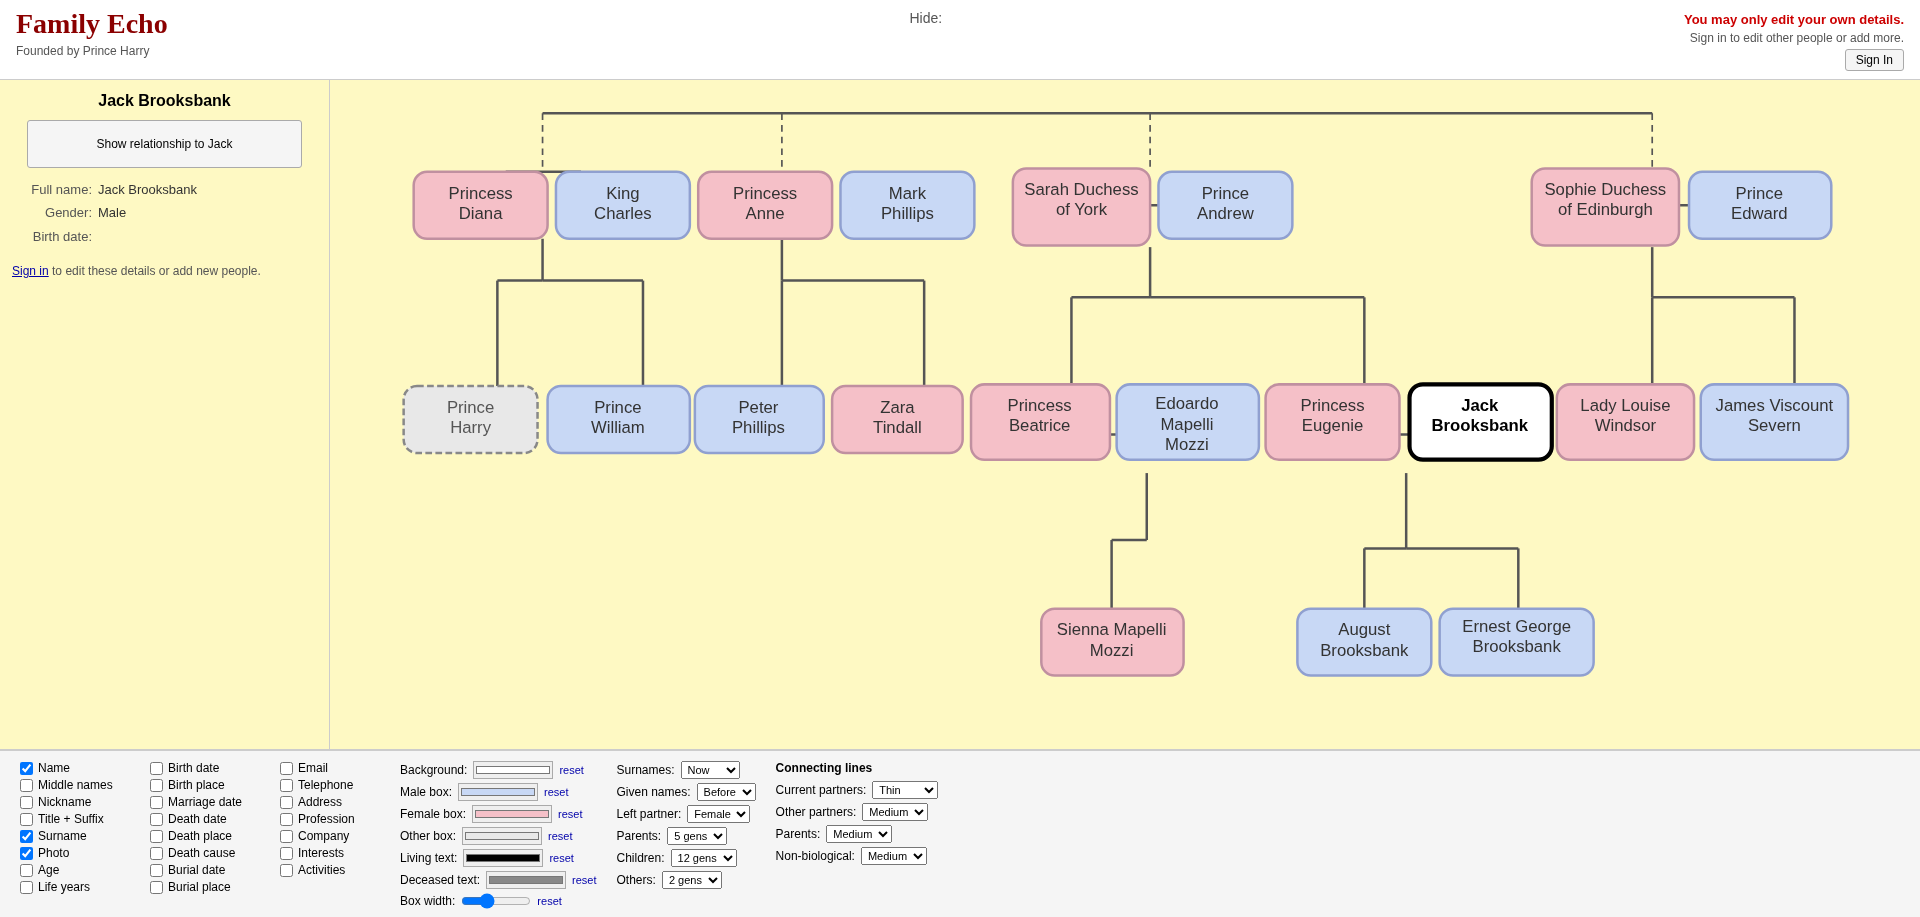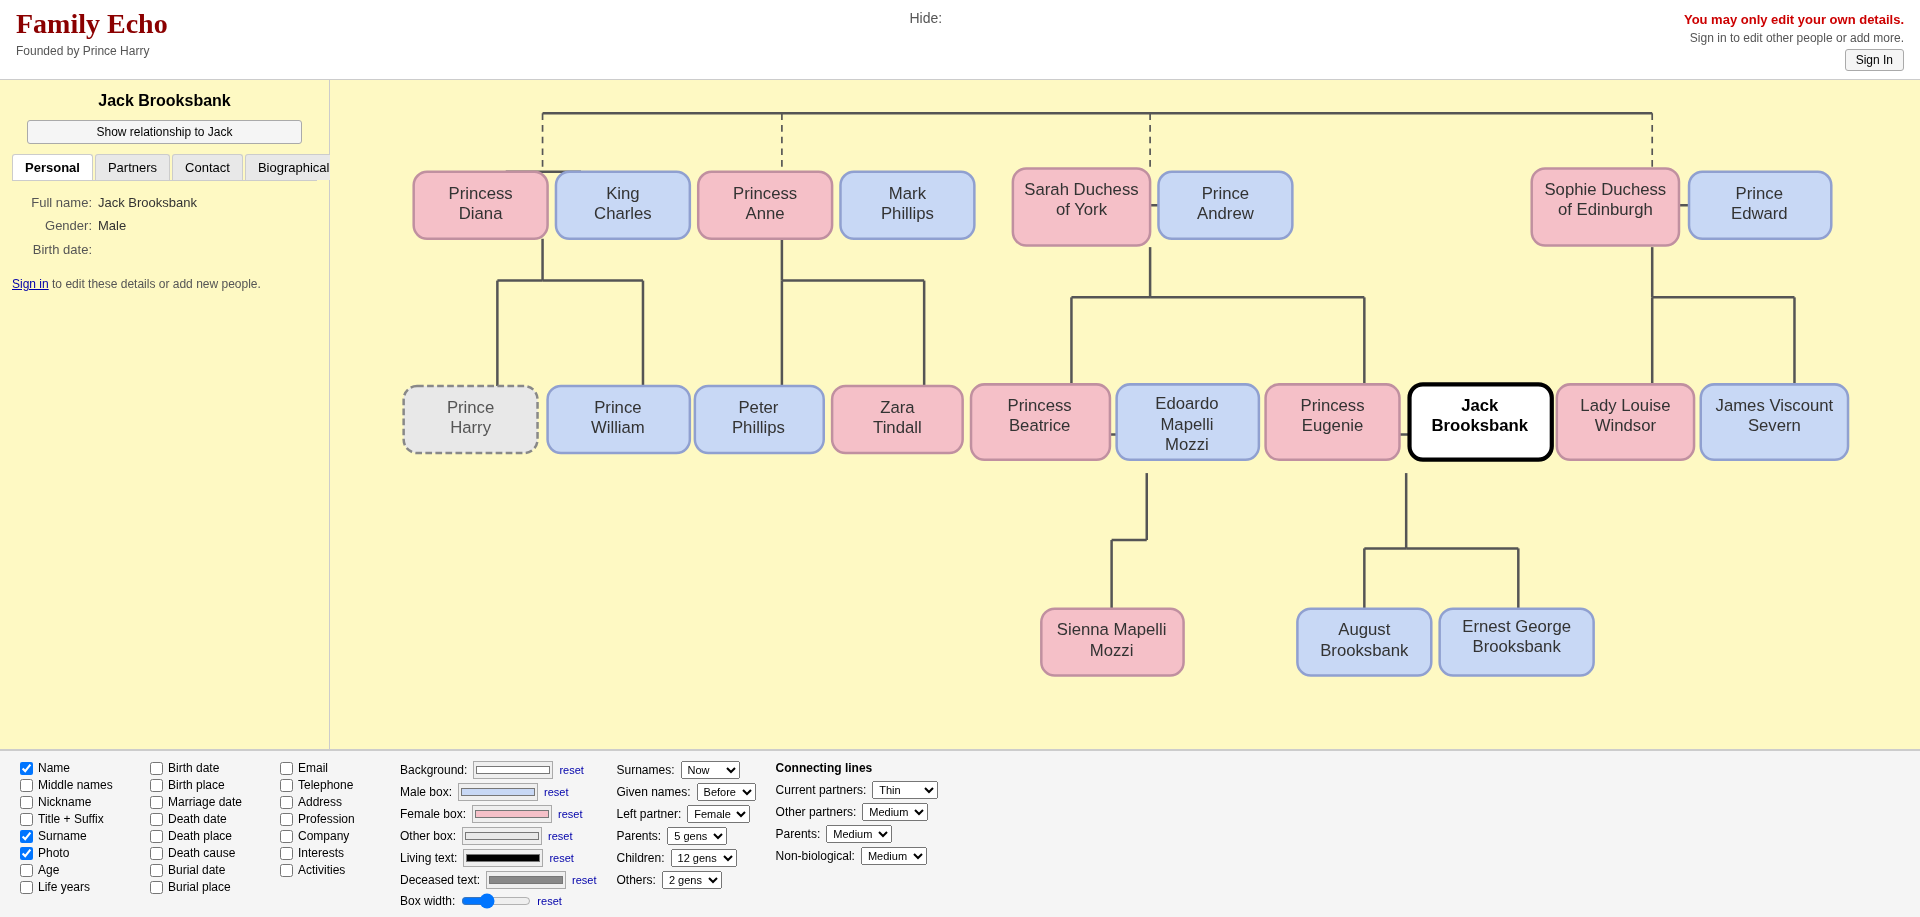--- a/index.html
+++ b/index.html
@@ -17,21 +17,21 @@
 
     
     #hide-bar { font-size: 14px; color: #555; padding: 2px 8px; }
 
     
     #main { display: flex; height: calc(917px - 48px - 200px); }
 
     
     #left-panel { width: 330px; min-width: 330px; border-right: 1px solid #ccc; padding: 12px; background: #fef9c3; }
     #person-name { text-align: center; font-weight: bold; font-size: 16px; margin-bottom: 10px; }
-    #show-rel-btn { display: block; margin: 8px auto 10px; padding: 4px 12px; font-size: 12px; cursor: pointer; background: #f5f5f5; border: 1px solid #aaa; border-radius: 3px; width: 90%; }
+    #show-rel-btn { display: block; margin: 8px auto 10px; padding: 16px 12px; font-size: 12px; cursor: pointer; background: #f5f5f5; border: 1px solid #aaa; border-radius: 3px; width: 90%; }
     #tabs { display: flex; border-bottom: 1px solid #ccc; margin-bottom: 10px; }
     .tab { padding: 5px 12px; cursor: pointer; font-size: 13px; border: 1px solid #ccc; border-bottom: none; background: #e8e8e8; margin-right: 2px; border-radius: 3px 3px 0 0; }
     .tab.active { background: #fff; font-weight: bold; }
     #details { font-size: 13px; line-height: 1.8; color: #333; }
     #details .detail-row { display: flex; }
     #details .detail-label { color: #555; min-width: 80px; text-align: right; margin-right: 6px; }
     #sign-in-note { margin-top: 16px; font-size: 12px; color: #555; }
     #sign-in-note a { color: #00a; }
 
     
@@ -69,26 +69,20 @@
     <div id="sign-in-text">Sign in to edit other people or add more.</div>
     <button id="signin-btn">Sign In</button>
   </div>
 </div>
 
 <div id="main">
 
   <div id="left-panel">
     <div id="person-name">Jack Brooksbank</div>
     <button id="show-rel-btn">Show relationship to Jack</button>
-    <div id="tabs">
-      <div class="tab active">Personal</div>
-      <div class="tab">Partners</div>
-      <div class="tab">Contact</div>
-      <div class="tab">Biographical</div>
-    </div>
     <div id="details">
       <div class="detail-row">
         <span class="detail-label">Full name:</span>
         <span>Jack Brooksbank</span>
       </div>
       <div class="detail-row">
         <span class="detail-label">Gender:</span>
         <span>Male</span>
       </div>
       <div class="detail-row">

